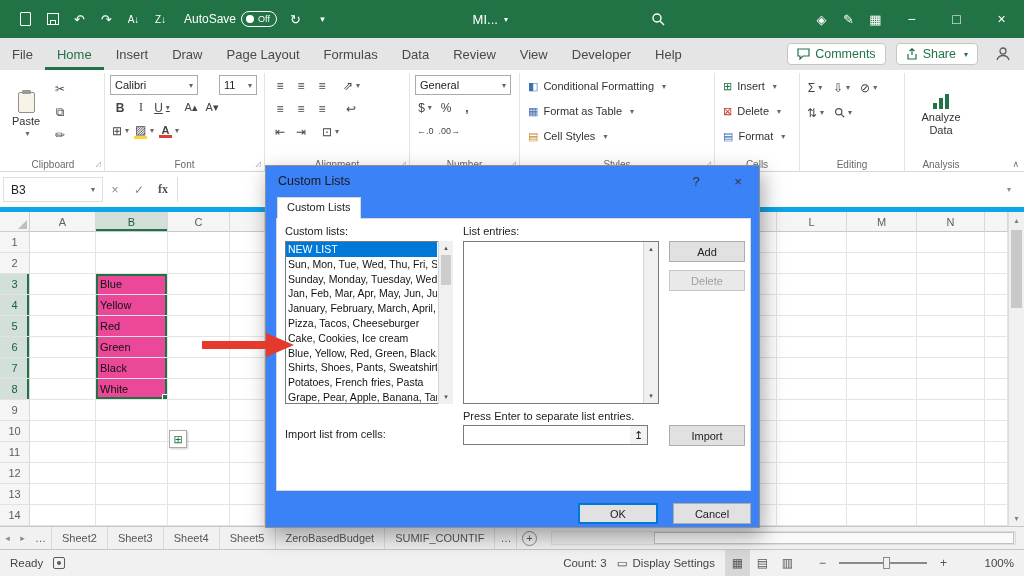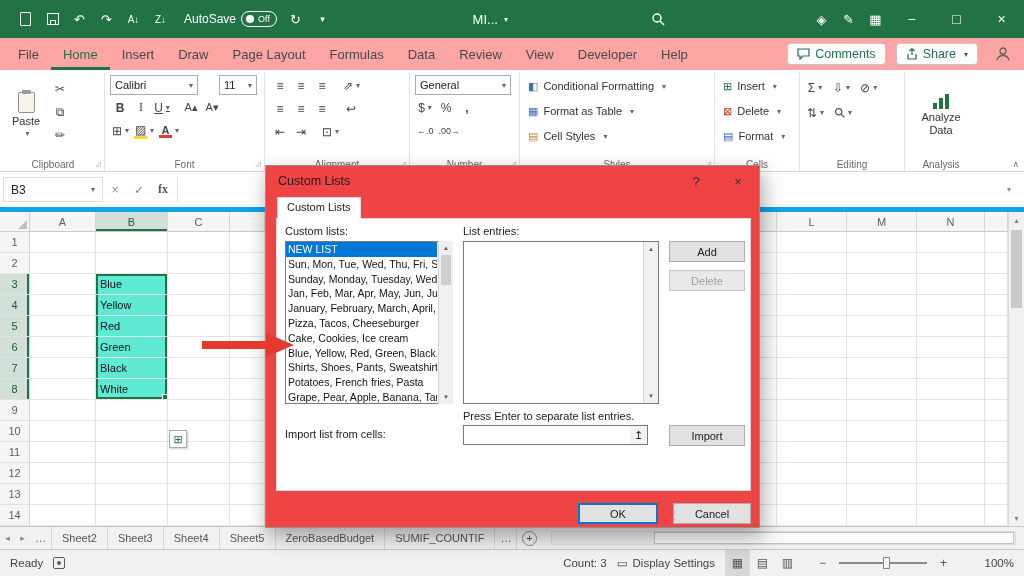--- a/index.html
+++ b/index.html
@@ -13,21 +13,21 @@
 #titlebar .ti{width:27px;height:38px;display:flex;align-items:center;justify-content:center;font-size:13px;color:#fff}
 .tb-file{width:11px;height:14px;border:1px solid #fff;border-radius:1px}
 .tb-save{width:12px;height:12px;border:1px solid #fff;position:relative}
 .tb-save b{position:absolute;left:2px;right:2px;bottom:-1px;height:5px;border:1px solid #fff;border-bottom:none}
 .toggle{min-width:36px;height:16px;border:1px solid #fff;border-radius:9px;display:flex;align-items:center;padding:0 4px;gap:4px;margin:0 5px}
 .knob{width:8px;height:8px;border-radius:50%;background:#fff}
 .tstate{font-size:9px;color:#fff}
 .tb-title{font-size:13px;display:flex;align-items:center;gap:6px}
 .win{width:45px;height:38px;display:flex;align-items:center;justify-content:center;font-size:14px;color:#fff}
 
-#tabrow{height:32px;display:flex;align-items:center;background:#fca5a5;padding-left:6px}
+#tabrow{height:32px;display:flex;align-items:center;background:#e5e5e5;padding-left:0}
 .rtab{height:32px;display:flex;align-items:center;padding:0 12px;font-size:13px;color:#494949}
 .rtab.active{color:#217346;font-weight:400;box-shadow:inset 0 -3px 0 #217346}
 .pillbtn{display:flex;align-items:center;gap:5px;border:1px solid #c8c6c4;border-radius:4px;padding:3px 9px;color:#217346;font-size:12.5px;margin-right:10px;background:#fff}
 .person{width:30px;display:flex;align-items:center;justify-content:center;margin-right:6px}
 
 #ribbon{height:102px;background:#fff;border-bottom:1px solid #d8d6d4;display:flex;position:relative;padding:3px 0 0 2px}
 .grp{position:relative;padding:2px 5px 16px;border-right:1px solid #e6e4e2;display:flex;gap:5px}
 .glabel{position:absolute;bottom:1px;left:0;right:0;text-align:center;font-size:10px;color:#6a6a6a}
 .glauncher{position:absolute;bottom:3px;right:3px;font-size:7px;color:#9a9a9a}
 .vcol{display:flex;flex-direction:column;justify-content:flex-start;gap:2px}
@@ -55,21 +55,21 @@
 .hrow{display:flex;height:20px}
 .corner{width:30px;background:#f5f5f5;border-right:1px solid #cfcfcf;border-bottom:1px solid #cfcfcf;position:relative}
 .corner b{position:absolute;right:2px;bottom:2px;width:0;height:0;border-left:9px solid transparent;border-bottom:9px solid #c0c0c0}
 .ch{background:#f5f5f5;border-right:1px solid #d8d8d8;border-bottom:1px solid #c9c9c9;display:flex;align-items:center;justify-content:center;font-size:11px;color:#5d5d5d}
 .ch.hlc{background:#d3e0d9;color:#17603c;box-shadow:inset 0 -2px 0 #217346}
 .grow{display:flex;height:21px}
 .rh{width:30px;background:#f5f5f5;border-right:1px solid #d8d8d8;border-bottom:1px solid #e2e2e2;display:flex;align-items:center;justify-content:center;font-size:11px;color:#5d5d5d}
 .rh.hl{background:#d3e0d9;color:#17603c;box-shadow:inset -2px 0 0 #217346}
 .c{border-right:1px solid #e4e4e4;border-bottom:1px solid #e4e4e4;font-size:11px;color:#111;display:flex;align-items:center;padding-left:4px;overflow:hidden;background:#fff}
 .w-a{width:66px}.w-b{width:72px}.w-c{width:62px}.w-d{width:35px}.w-mid{width:495px}.w-k{width:17px}.w-l{width:70px}.w-m{width:70px}.w-n{width:68px}.w-o{width:23px}
-.sel{background:#5eead4;box-shadow:inset 2px 0 0 #217346,inset -2px 0 0 #217346}
+.sel{background:#ec4899;box-shadow:inset 2px 0 0 #217346,inset -2px 0 0 #217346}
 .sel.sel-top{box-shadow:inset 2px 0 0 #217346,inset -2px 0 0 #217346,inset 0 2px 0 #217346}
 .sel.sel-bot{position:relative;box-shadow:inset 2px 0 0 #217346,inset -2px 0 0 #217346,inset 0 -2px 0 #217346}
 .fill-handle{position:absolute;right:-1px;bottom:-1px;width:6px;height:6px;background:#217346;border:1px solid #fff;z-index:3}
 #vscroll{position:absolute;top:212px;right:0;width:16px;height:314px;background:#f1f1f1;border-left:1px solid #dcdcdc;z-index:4;font-size:8px;color:#808080}
 #vscroll .sar{height:16px;display:flex;align-items:center;justify-content:center}
 #vscroll .sar.dn{position:absolute;bottom:0;left:0;right:0}
 #vthumb{position:absolute;top:18px;left:2px;right:2px;height:78px;background:#c9c9c9}
 #autofill-btn{position:absolute;left:169px;top:430px;width:18px;height:18px;border:1px solid #ababab;background:#fff;display:flex;align-items:center;justify-content:center;font-size:11px;color:#217346;box-shadow:1px 1px 2px rgba(0,0,0,.2);z-index:5}
 
 #sheettabs{height:23px;background:#f1f1f1;border-top:1px solid #c6c6c6;display:flex;align-items:stretch;font-size:11px;color:#565656}
@@ -82,21 +82,21 @@
 .hthumb{position:absolute;left:22%;right:1px;top:0;bottom:0;background:#fafafa;border:1px solid #c2c2c2}
 
 #statusbar{height:27px;background:#f1f1f1;border-top:1px solid #c6c6c6;display:flex;align-items:center;font-size:11.5px;color:#444;padding:0 10px;gap:10px}
 .macro{width:12px;height:12px;border:1px solid #5a5a5a;border-radius:2px;position:relative}
 .macro b{position:absolute;left:3px;top:3px;width:4px;height:4px;background:#5a5a5a;border-radius:50%}
 .vbtn{width:25px;height:26px;display:flex;align-items:center;justify-content:center;color:#555;font-size:12px}
 .vbtn.active{background:#d7d7d7}
 .zslider{width:88px;height:2px;background:#8a8a8a;position:relative;margin:0 4px}
 .zthumb{position:absolute;left:50%;top:-5px;width:7px;height:12px;background:#f1f1f1;border:1px solid #8a8a8a}
 
-#dialog{position:absolute;left:265px;top:165px;width:495px;height:363px;background:#ef4444;border:1px solid #8f8f8f;box-shadow:3px 8px 20px rgba(0,0,0,.35);z-index:10}
+#dialog{position:absolute;left:265px;top:165px;width:495px;height:363px;background:#3b82f6;border:1px solid #8f8f8f;box-shadow:3px 8px 20px rgba(0,0,0,.35);z-index:10}
 .dtitle{height:30px;display:flex;align-items:center;padding-left:12px;font-size:12.5px;color:#1a1a1a}
 .dctl{width:42px;height:30px;display:flex;align-items:center;justify-content:center;color:#333;font-size:13px}
 .dtabs{height:22px;display:flex;padding-left:11px}
 .dtab{border:1px solid #d9d9d9;border-bottom:1px solid #fff;background:#fff;padding:3px 9px;font-size:11px;color:#222;position:relative;top:1px;z-index:2}
 .dpanel{position:absolute;left:10px;top:52px;width:475px;height:273px;border:1px solid #d9d9d9;background:#fff}
 .dlabel{position:absolute;font-size:11px;color:#222;white-space:nowrap}
 #custom-lists-box{position:absolute;left:8px;top:22px;width:168px;height:163px;border:1px solid #7a7a7a;background:#fff;overflow:hidden;padding-right:15px}
 .litem{height:14.8px;line-height:14.8px;font-size:10.5px;padding:0 2px;white-space:nowrap;overflow:hidden;color:#111}
 .litem.selected{background:#0078d7;color:#fff}
 .sbar{position:absolute;top:0;bottom:0;right:0;width:15px;background:#f0f0f0;border-left:1px solid #d5d5d5;font-size:7px;color:#555}

